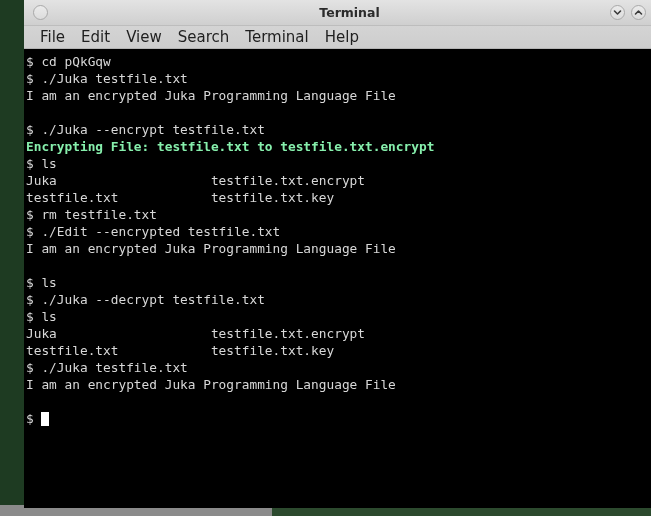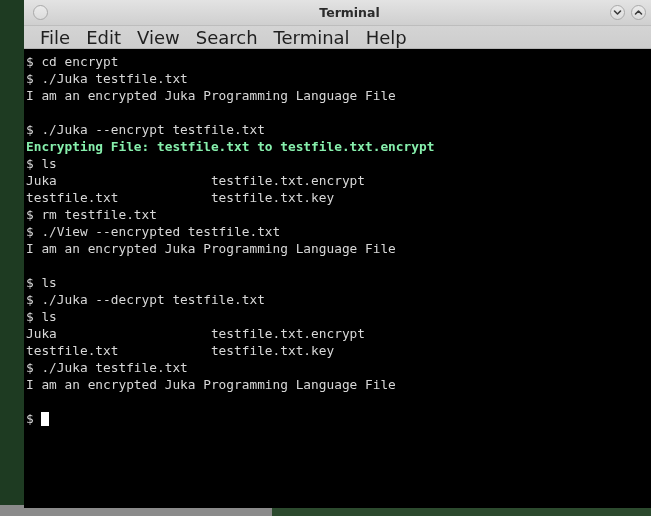--- a/index.html
+++ b/index.html
@@ -92,21 +92,21 @@
     height: 22px;
     background: linear-gradient(to bottom, #d4d4d4 0%, #cdcdcd 100%);
     border-bottom: 1px solid #b4b4b4;
     display: flex;
     align-items: center;
     padding-left: 8px;
     flex: 0 0 auto;
   }
   .menu-item {
     font-family: "DejaVu Sans", sans-serif;
-    font-size: 18px;
+    font-size: 15px;
     color: #1f1f1f;
     padding: 0 8px;
     line-height: 21px;
     cursor: default;
     white-space: nowrap;
   }
 
   
   #terminal-body {
     flex: 1 1 auto;
@@ -211,31 +211,31 @@
     <div class="menu-item">File</div>
     <div class="menu-item">Edit</div>
     <div class="menu-item">View</div>
     <div class="menu-item">Search</div>
     <div class="menu-item">Terminal</div>
     <div class="menu-item">Help</div>
   </div>
 
   <div id="terminal-body">
     <div id="terminal-screen">
-        <div class="term-line"><span class="seg-normal">$ cd encrypt</span></div>
+        <div class="term-line"><span class="seg-normal">$ cd pQkGqw</span></div>
         <div class="term-line"><span class="seg-normal">$ ./Juka testfile.txt</span></div>
         <div class="term-line"><span class="seg-normal">I am an encrypted Juka Programming Language File</span></div>
         <div class="term-line blank">&nbsp;</div>
         <div class="term-line"><span class="seg-normal">$ ./Juka --encrypt testfile.txt</span></div>
         <div class="term-line"><span class="seg-yellow">Encrypting File: testfile.txt to testfile.txt.encrypt</span></div>
         <div class="term-line"><span class="seg-normal">$ ls</span></div>
         <div class="term-line"><span class="seg-normal">Juka                    testfile.txt.encrypt</span></div>
         <div class="term-line"><span class="seg-normal">testfile.txt            testfile.txt.key</span></div>
         <div class="term-line"><span class="seg-normal">$ rm testfile.txt</span></div>
-        <div class="term-line"><span class="seg-normal">$ ./View --encrypted testfile.txt</span></div>
+        <div class="term-line"><span class="seg-normal">$ ./Edit --encrypted testfile.txt</span></div>
         <div class="term-line"><span class="seg-normal">I am an encrypted Juka Programming Language File</span></div>
         <div class="term-line blank">&nbsp;</div>
         <div class="term-line"><span class="seg-normal">$ ls</span></div>
         <div class="term-line"><span class="seg-normal">$ ./Juka --decrypt testfile.txt</span></div>
         <div class="term-line"><span class="seg-normal">$ ls</span></div>
         <div class="term-line"><span class="seg-normal">Juka                    testfile.txt.encrypt</span></div>
         <div class="term-line"><span class="seg-normal">testfile.txt            testfile.txt.key</span></div>
         <div class="term-line"><span class="seg-normal">$ ./Juka testfile.txt</span></div>
         <div class="term-line"><span class="seg-normal">I am an encrypted Juka Programming Language File</span></div>
         <div class="term-line blank">&nbsp;</div>

